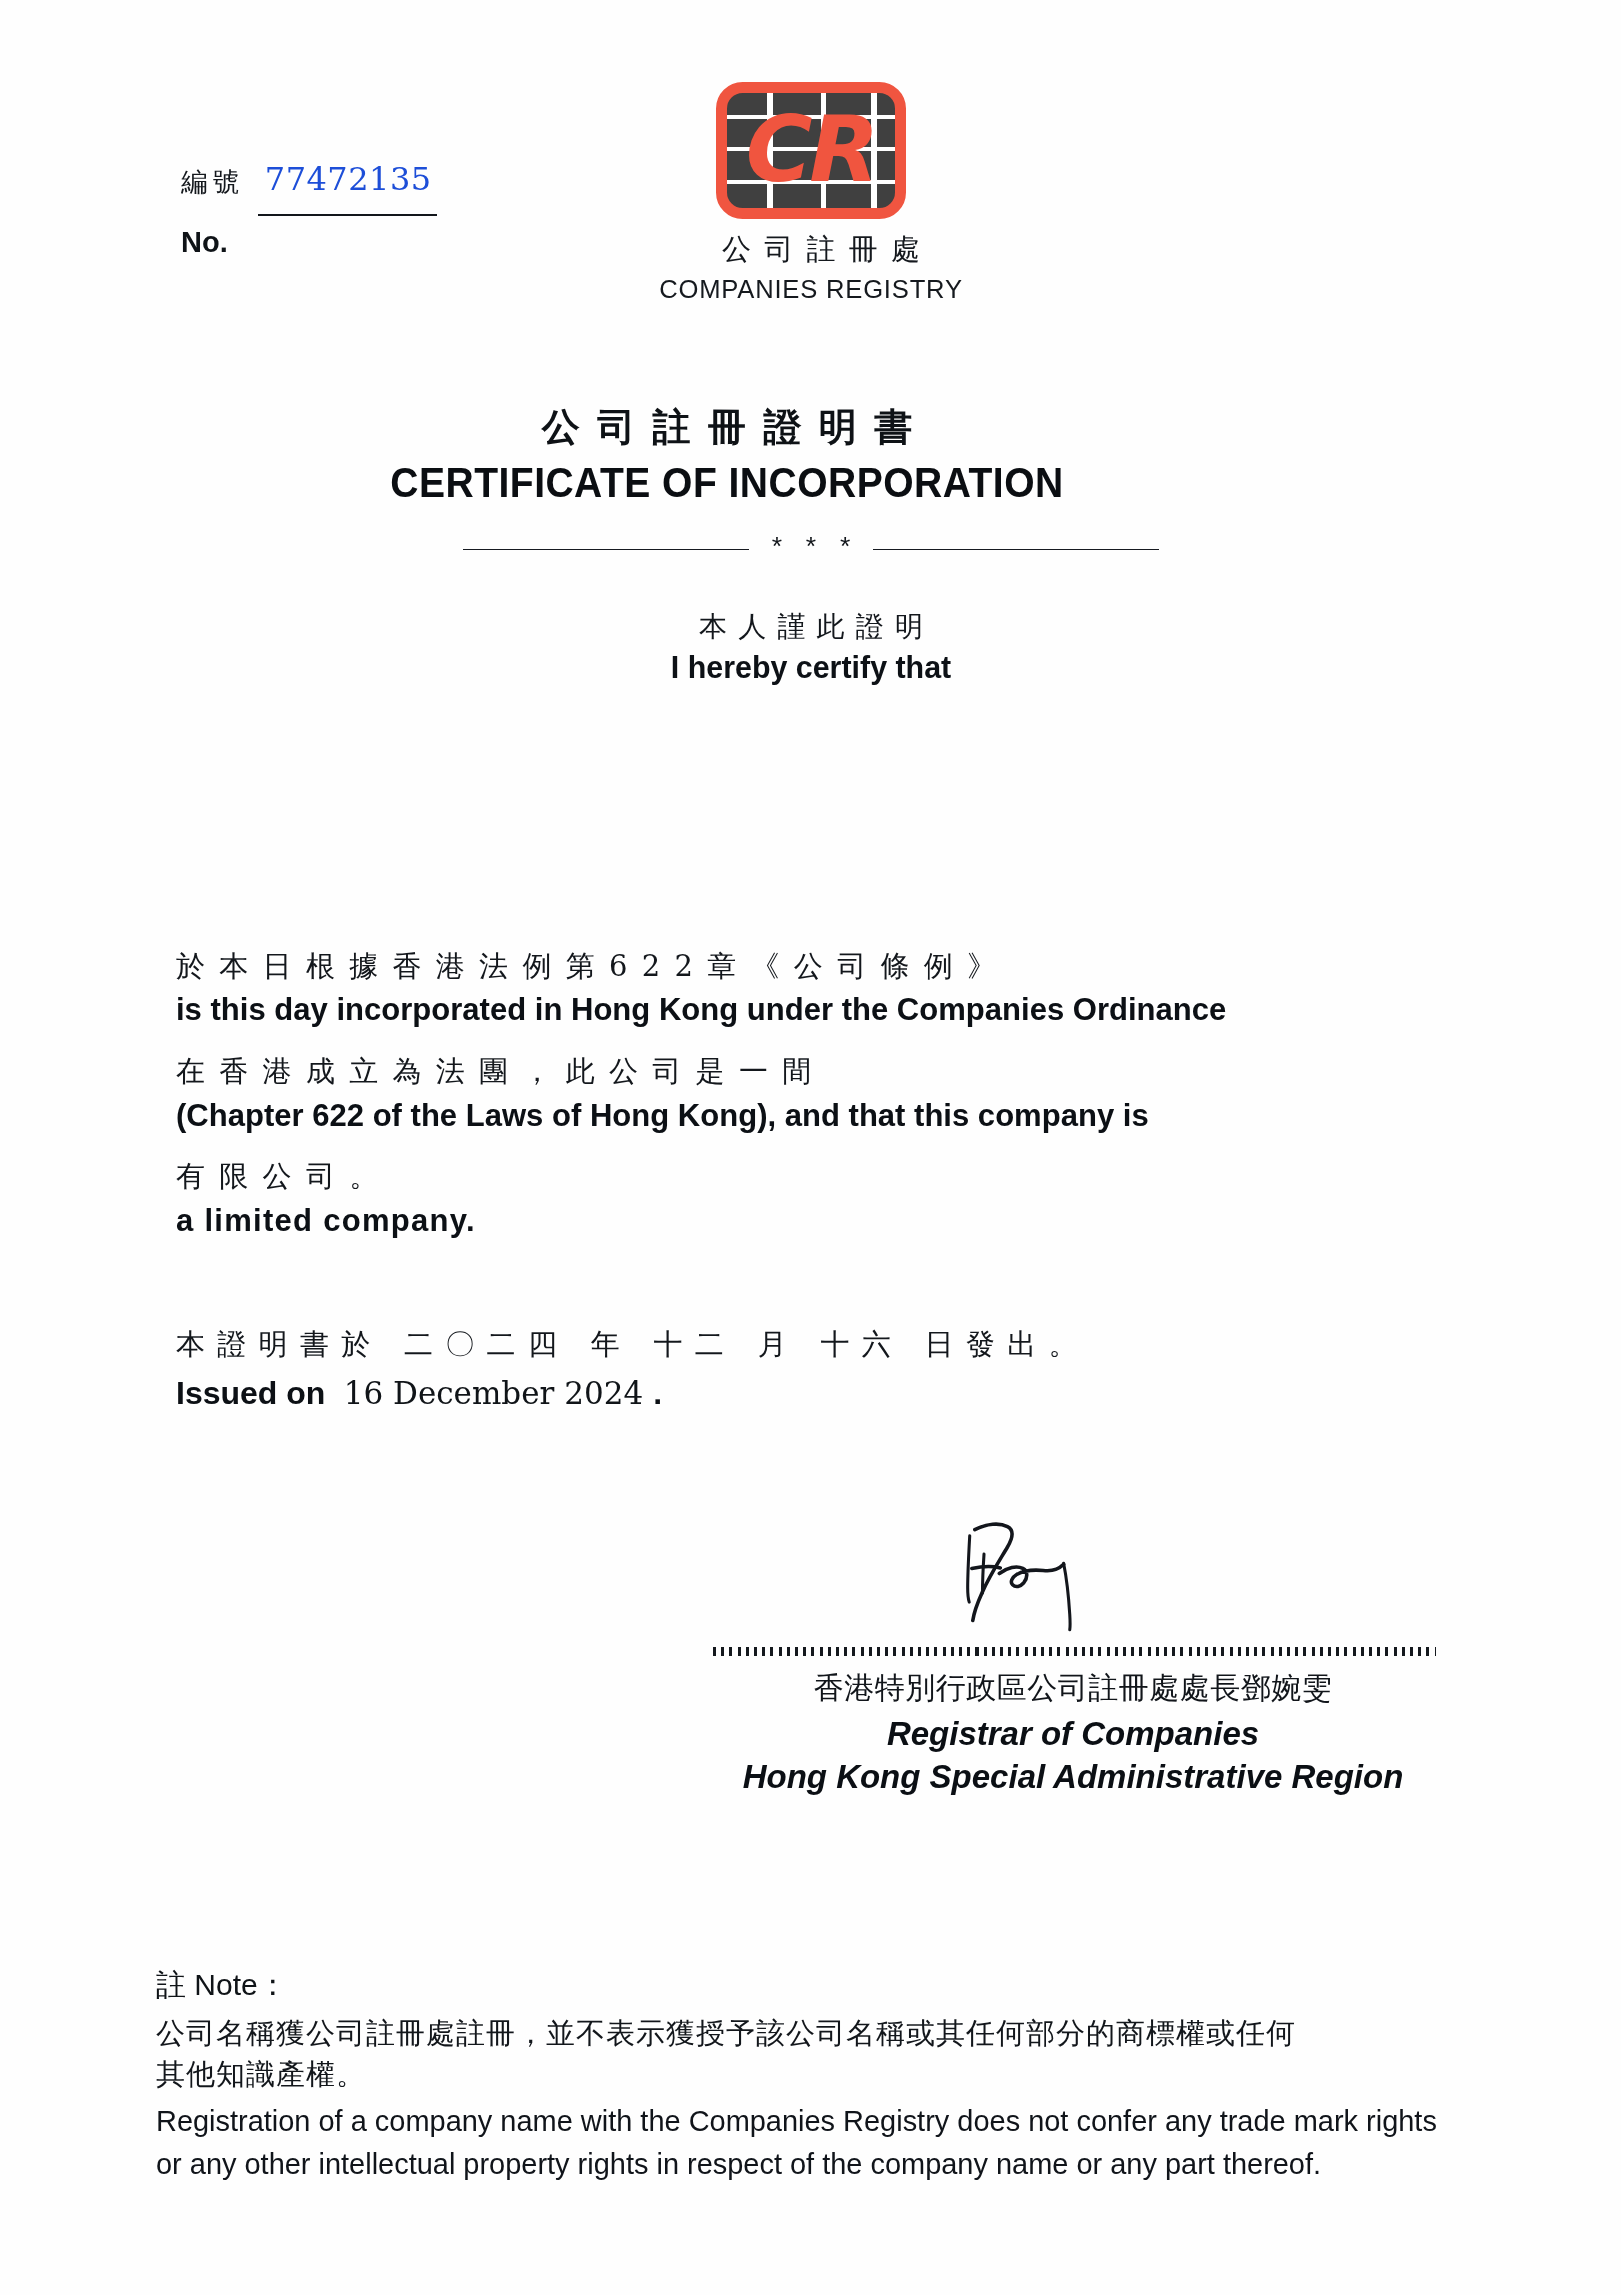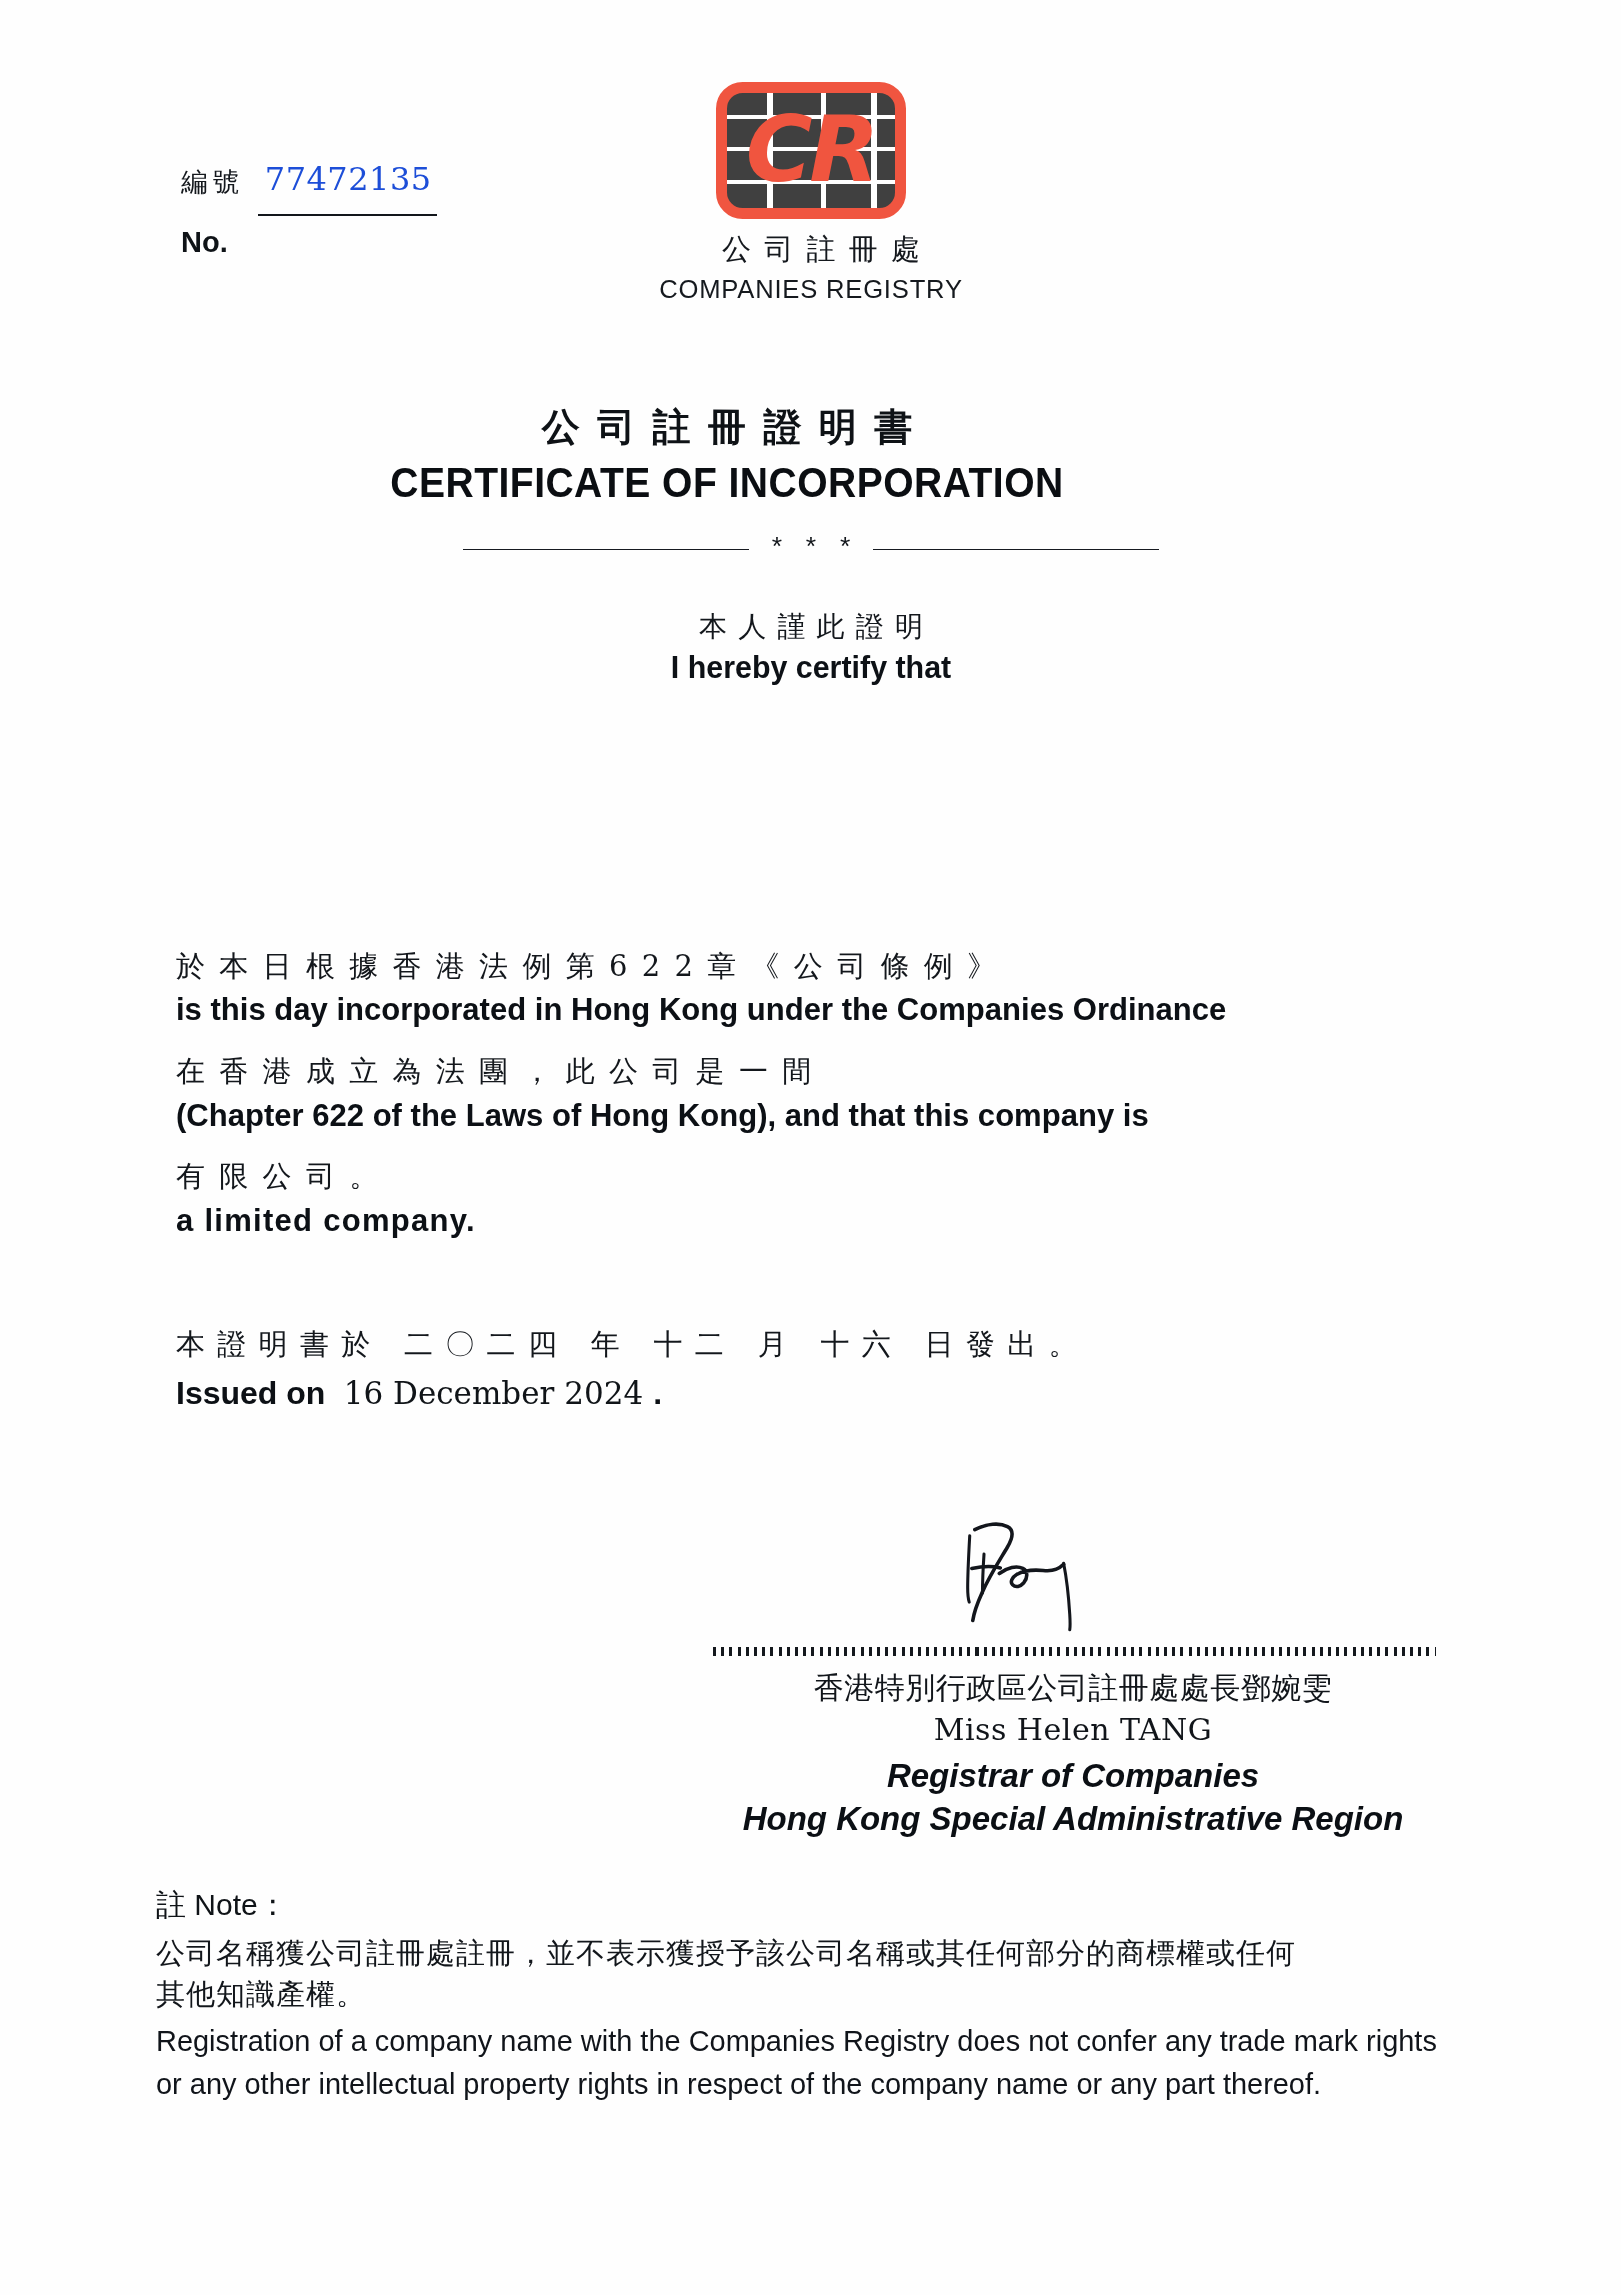--- a/index.html
+++ b/index.html
@@ -374,21 +374,21 @@
     font-style: italic;
     font-size: 33px;
     line-height: 1.2;
     color: #0b0f14;
   }
 
   
   .note-wrap {
     position: absolute;
     left: 156px;
-    top: 1886px;
+    top: 1966px;
     width: 1390px;
   }
   .note-head {
     font-family: "Liberation Sans", sans-serif;
     font-size: 30px;
     line-height: 1.25;
     color: #0f1317;
   }
   .note-cn {
     margin-top: 9.2px;
@@ -488,21 +488,20 @@
         <path d="M96 148 C112 136, 130 132, 142 138 C152 143, 152 156, 144 166 C137 174, 128 176, 122 170 C117 165, 120 156, 130 150 C142 143, 162 140, 182 142 C198 144, 212 140, 222 130" stroke-width="7"></path>
         <path d="M222 128 C228 158, 232 196, 234 228 C235 244, 235 252, 234 258" stroke-width="6"></path>
       </g>
     </svg>
   </div>
 
   <div class="dotted-line"></div>
 
   <div class="registrar-wrap">
     <div class="registrar-cn">香港特別行政區公司註冊處處長鄧婉雯</div>
-    <div class="registrar-name">Miss Helen TANG</div>
     <div class="registrar-title">Registrar of Companies</div>
     <div class="registrar-region">Hong Kong Special Administrative Region</div>
   </div>
 
   <div class="note-wrap">
     <div class="note-head">註 Note：</div>
     <div class="note-cn">公司名稱獲公司註冊處註冊，並不表示獲授予該公司名稱或其任何部分的商標權或任何</div>
     <div class="note-cn" style="margin-top:0;">其他知識產權。</div>
     <div class="note-en note-en-line">Registration of a company name with the Companies Registry does not confer any trade mark rights</div>
     <div class="note-en note-en-line" style="margin-top:0;">or any other intellectual property rights in respect of the company name or any part thereof.</div>

